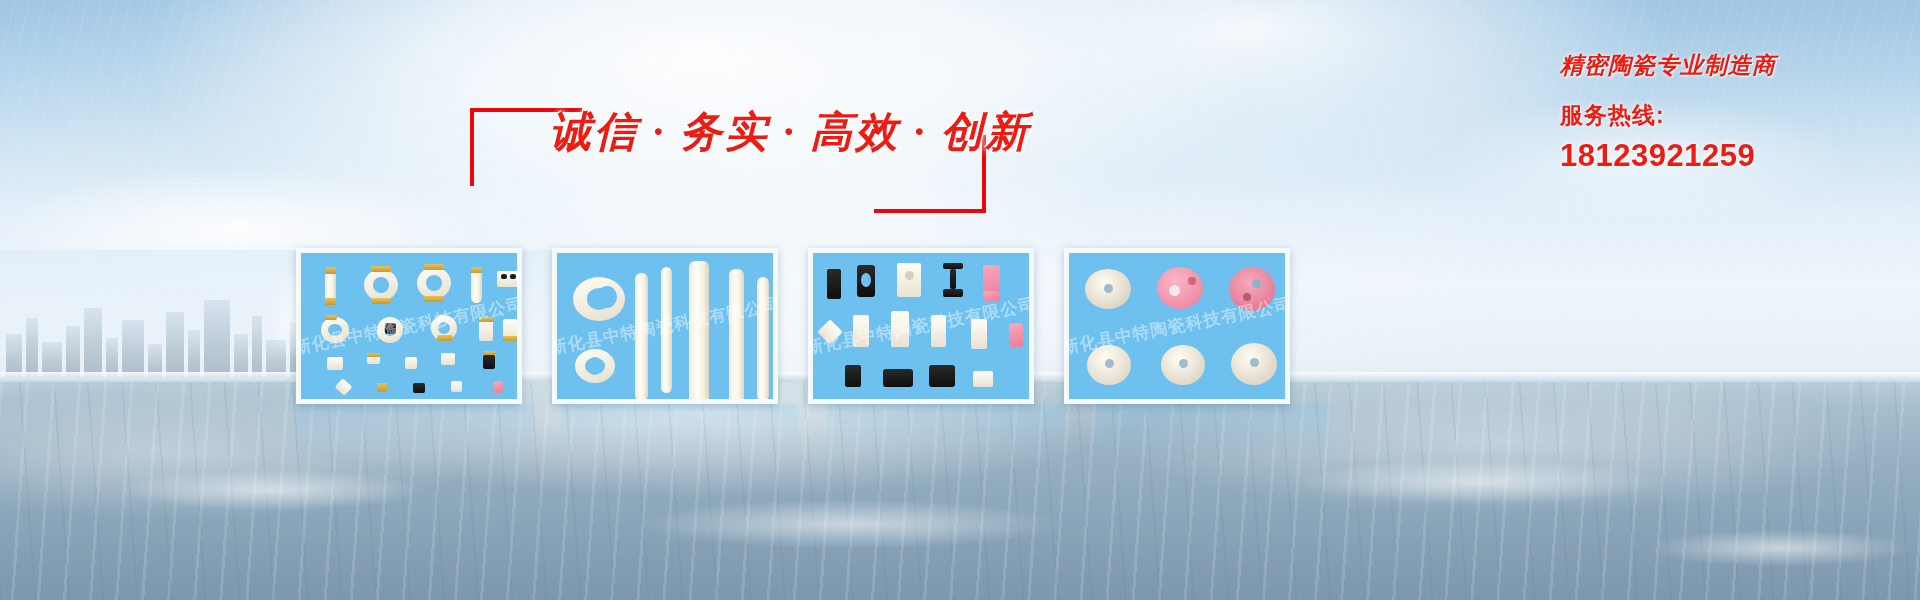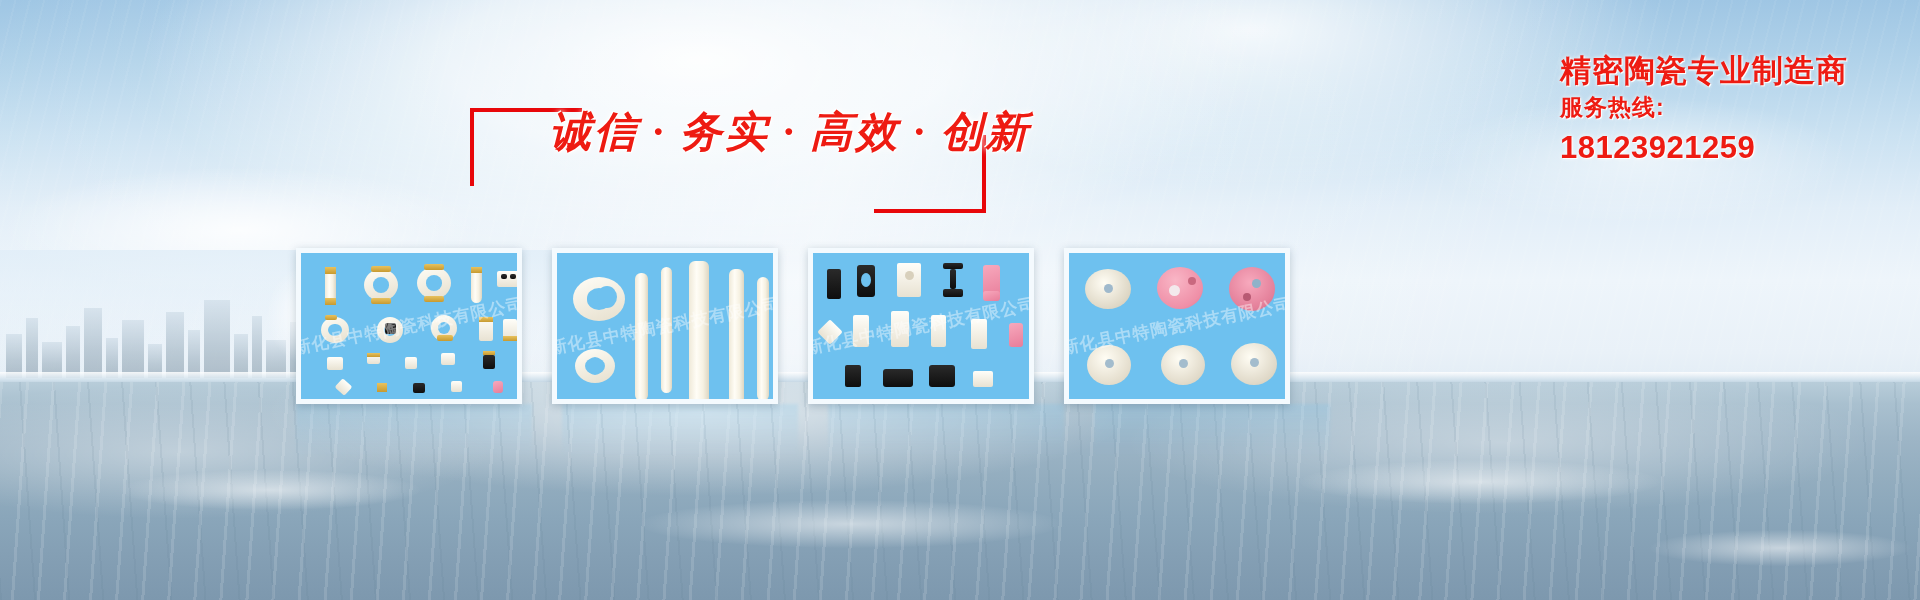--- a/index.html
+++ b/index.html
@@ -98,25 +98,25 @@
   .slogan-en {
     position:absolute; left:0; top:62px; width:640px;
     text-align:center; white-space:nowrap;
     font-size:22px; font-weight:700; letter-spacing:.4px; color:#111;
     text-shadow:0 0 4px rgba(255,255,255,.95);
   }
 
   
   .contact { position:absolute; left:1560px; top:50px; width:340px; }
   .contact-line1 {
-    font-size:31px; font-weight:700; color:#ee1b12; letter-spacing:1px;
-    text-shadow:0 0 4px #fff, 1px 1px 0 #fff; white-space:nowrap;
+    font-size:23px; font-weight:700; color:#ee1b12; letter-spacing:1px;
+    text-shadow:0 0 4px #fff, 1px 1px 0 #fff; white-space:nowrap;font-style:italic;
   }
   .contact-line2 {
-    font-size:23px; font-weight:700; color:#ee1b12;
+    margin-top:19px; font-size:23px; font-weight:700; color:#ee1b12;
     letter-spacing:1px; text-shadow:0 0 4px #fff, 1px 1px 0 #fff; white-space:nowrap;
   }
   .contact-phone {
     margin-top:7px; font-size:31px; font-weight:700; color:#ee1b12;
     letter-spacing:.5px; text-shadow:0 0 5px #fff, 1px 1px 0 #fff; white-space:nowrap;
   }
 
   
   .panels { position:absolute; left:296px; top:248px; width:1228px; height:156px; display:flex; gap:30px; }
   .panel {

